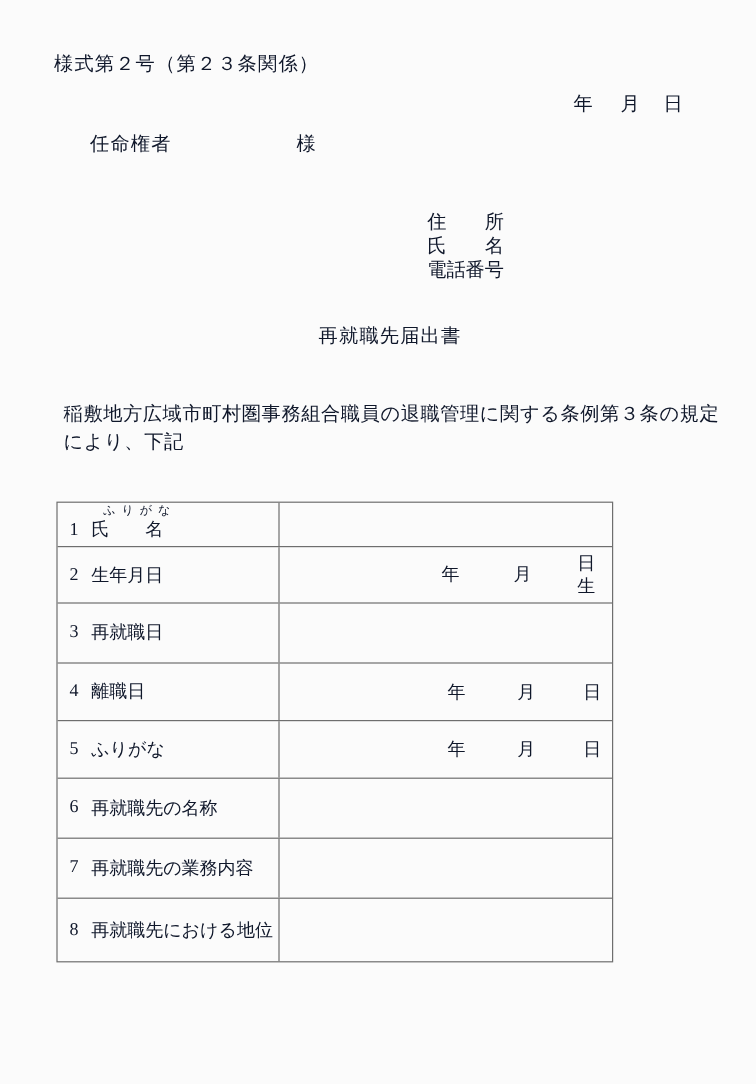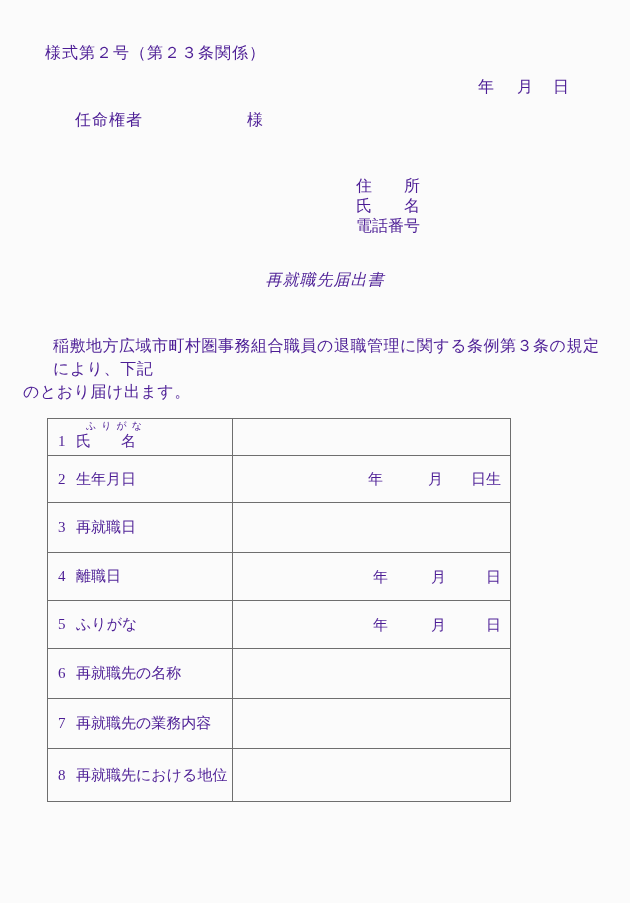--- a/index.html
+++ b/index.html
@@ -1,41 +1,41 @@
 <!DOCTYPE html>
 <html lang="ja"><head>
 <meta charset="utf-8">
 <style>
   html,body{margin:0;padding:0;background:#e9e9e9;}
   .page{
     position:relative;
     width:630px;height:903px;
     margin:0 auto;
     background:#fbfbfb;
-    color:#4c1d95;
+    color:#0f172a;
     font-family:"Liberation Serif","DejaVu Serif",serif;
     font-size:16px;
     overflow:hidden;
   }
   .abs{position:absolute;}
 
   
   .form-number{left:45px;top:43px;letter-spacing:1px;}
   .date-line span{position:absolute;top:77px;}
   .dl-year{left:478px;} .dl-month{left:517px;} .dl-day{left:553px;}
   .addressee-label{left:75px;top:110px;letter-spacing:1px;font-family:Liberation Mono, monospace;}
   .addressee-honorific{left:247px;top:110px;}
 
   
   .sender{left:356px;top:176px;line-height:20px;}
   .sender div{white-space:pre;}
 
   
   .doc-title{left:0;top:270px;width:630px;padding-left:20px;box-sizing:border-box;
-    text-align:center;letter-spacing:1px;font-style:italic;}
+    text-align:center;letter-spacing:1px;}
 
   
   .body-para{left:23px;top:334px;width:588px;line-height:23px;letter-spacing:0.5px;}
   .body-line-1{padding-left:30px;}
 
   
   .form-table{
     left:47px;top:418px;width:464px;
     border:1px solid #6e6e6e;
     box-sizing:border-box;
@@ -45,21 +45,21 @@
   .t-row:last-child{border-bottom:none;}
   .label-cell{
     width:185px;box-sizing:border-box;
     border-right:1px solid #6e6e6e;
     padding-left:10px;
     display:flex;align-items:center;
   }
   .row-no{display:inline-block;width:18px;flex:0 0 18px;}
   .value-cell{flex:1;position:relative;}
   .vp{position:absolute;top:50%;transform:translateY(-50%);}
-  .p135{left:135px;} .p195{left:195px;} .p250{left:238px;}
+  .p135{left:135px;} .p195{left:195px;} .p250{left:248px;}
   .p140{left:140px;} .p198{left:198px;} .p253{left:253px;}
 
   
   .label-cell-furigana{flex-direction:column;align-items:stretch;justify-content:flex-end;
     padding-bottom:4px;}
   .furigana{font-size:10px;letter-spacing:5px;margin-left:28px;line-height:12px;}
   .label-line{display:flex;align-items:baseline;}
 
   .h37{height:37px;} .h47{height:47px;} .h50{height:50px;}
   .h48{height:48px;} .h52{height:52px;}
@@ -83,21 +83,20 @@
   <div class="abs sender">
     <div>住　　所</div>
     <div>氏　　名</div>
     <div>電話番号</div>
   </div>
 
   <div class="abs doc-title">再就職先届出書</div>
 
   <div class="abs body-para">
     <div class="body-line-1">稲敷地方広域市町村圏事務組合職員の退職管理に関する条例第３条の規定により、下記</div>
-    <div class="body-line-2">のとおり届け出ます。</div>
   </div>
 
   <div class="abs form-table">
 
     <div class="t-row h37">
       <div class="label-cell label-cell-furigana">
         <div class="furigana">ふりがな</div>
         <div class="label-line">
           <span class="row-no">1</span>
           <span class="row-label">氏　　名</span>

